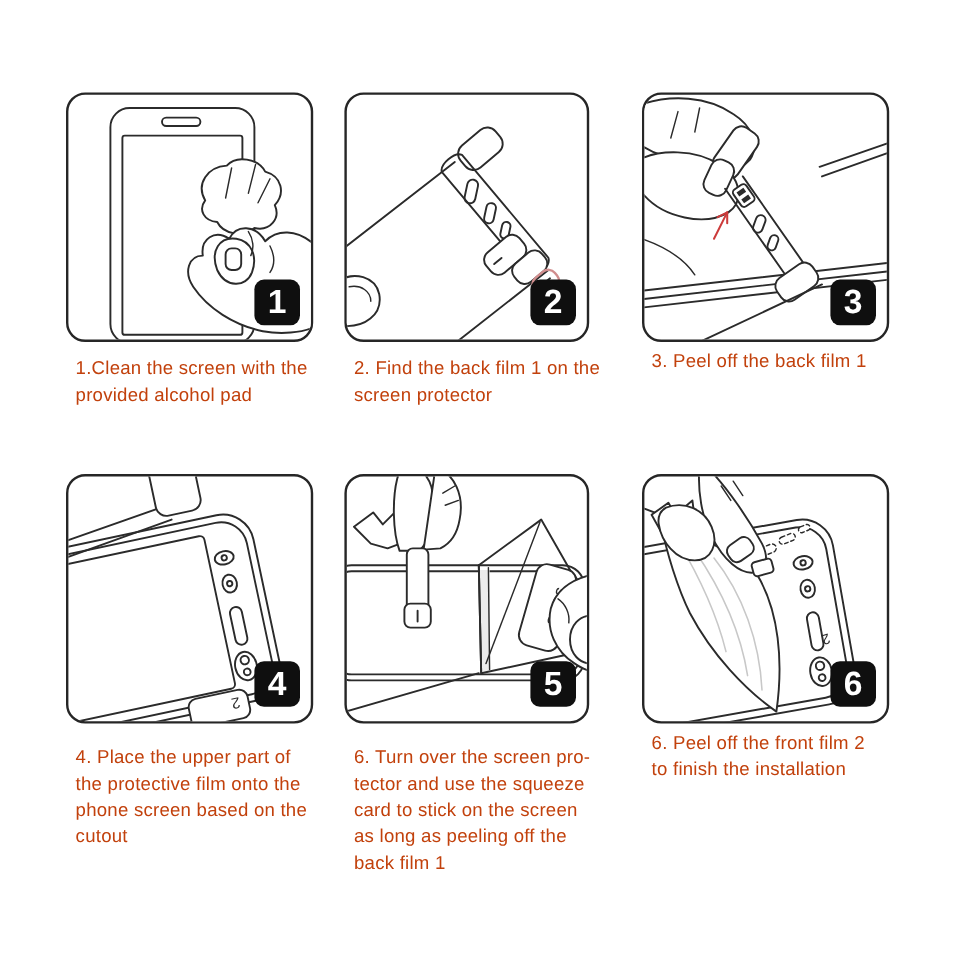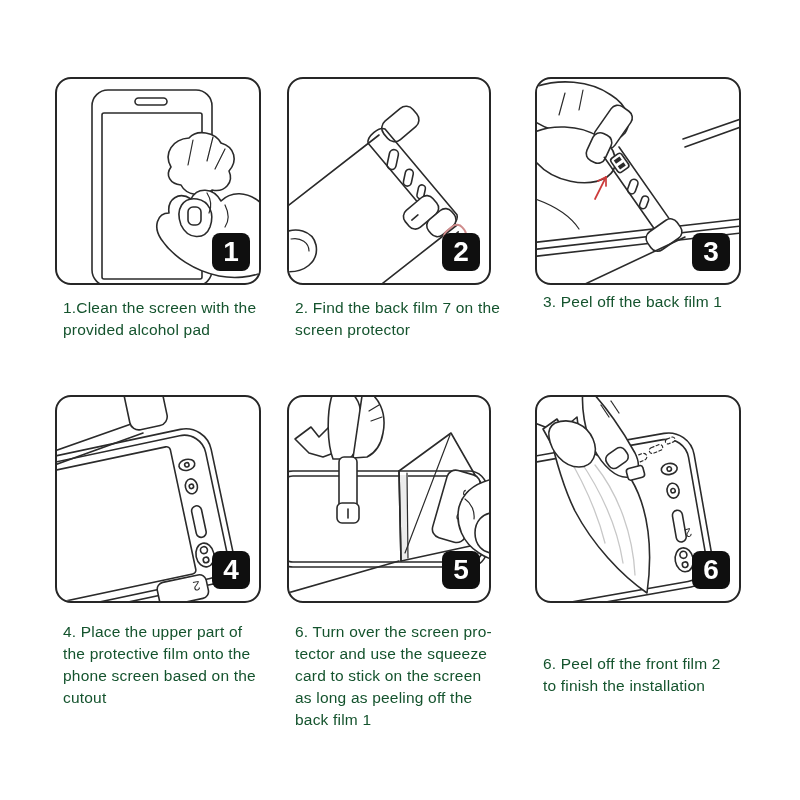--- a/index.html
+++ b/index.html
@@ -14,21 +14,21 @@
   }
   .panel svg{position:absolute;left:-2px;top:-2px;width:206px;height:208px;}
   .badge{
     position:absolute;right:9px;bottom:12px;width:38px;height:38px;
     background:#0f0f0f;border-radius:8px;color:#fff;
     display:flex;align-items:center;justify-content:center;
     font-size:28px;font-weight:700;line-height:1;
   }
   .caption{
     position:absolute;width:208px;font-size:15.5px;line-height:22px;
-    color:#14532d;letter-spacing:.2px;white-space:pre-line;
+    color:#c2410c;letter-spacing:.2px;white-space:pre-line;
   }
   
   .ln{stroke:#2b2b2b;stroke-width:1.6;fill:none;stroke-linecap:round;stroke-linejoin:round;}
   .wh{fill:#ffffff;}
   .dk{fill:#2b2b2b;stroke:none;}
   .shade{stroke:#c8c8c8;stroke-width:1.3;fill:none;stroke-linecap:round;}
   .redln{stroke:#cc3b3b;stroke-width:1.7;fill:none;stroke-linecap:round;}
   .redsoft{stroke:#d08d8d;stroke-width:2;fill:none;}
   .thin{stroke-width:1.2;}
   svg text{font-family:"Liberation Sans", sans-serif;fill:#2b2b2b;}
@@ -240,26 +240,26 @@
       <rect class="ln wh" x="92" y="72" width="17" height="12" rx="3" transform="rotate(-15 100 78)"></rect>
       <path class="ln thin" d="M66,10 L74,22"></path>
       <path class="ln thin" d="M76,6 L84,18"></path>
     </g>
   </svg>
   <div class="badge">6</div>
 </div>
 
 <div class="caption" style="left:63px;top:297px;">1.Clean the screen with the
 provided alcohol pad</div>
-<div class="caption" style="left:295px;top:297px;">2. Find the back film 7 on the
+<div class="caption" style="left:295px;top:297px;">2. Find the back film 1 on the
 screen protector</div>
 <div class="caption" style="left:543px;top:291px;">3. Peel off the back film 1</div>
 <div class="caption" style="left:63px;top:621px;">4. Place the upper part of
 the protective film onto the
 phone screen based on the
 cutout</div>
 <div class="caption" style="left:295px;top:621px;">6. Turn over the screen pro-
 tector and use the squeeze
 card to stick on the screen
 as long as peeling off the
 back film 1</div>
-<div class="caption" style="left:543px;top:653px;">6. Peel off the front film 2
+<div class="caption" style="left:543px;top:609px;">6. Peel off the front film 2
 to finish the installation</div>
 
 </body></html>

